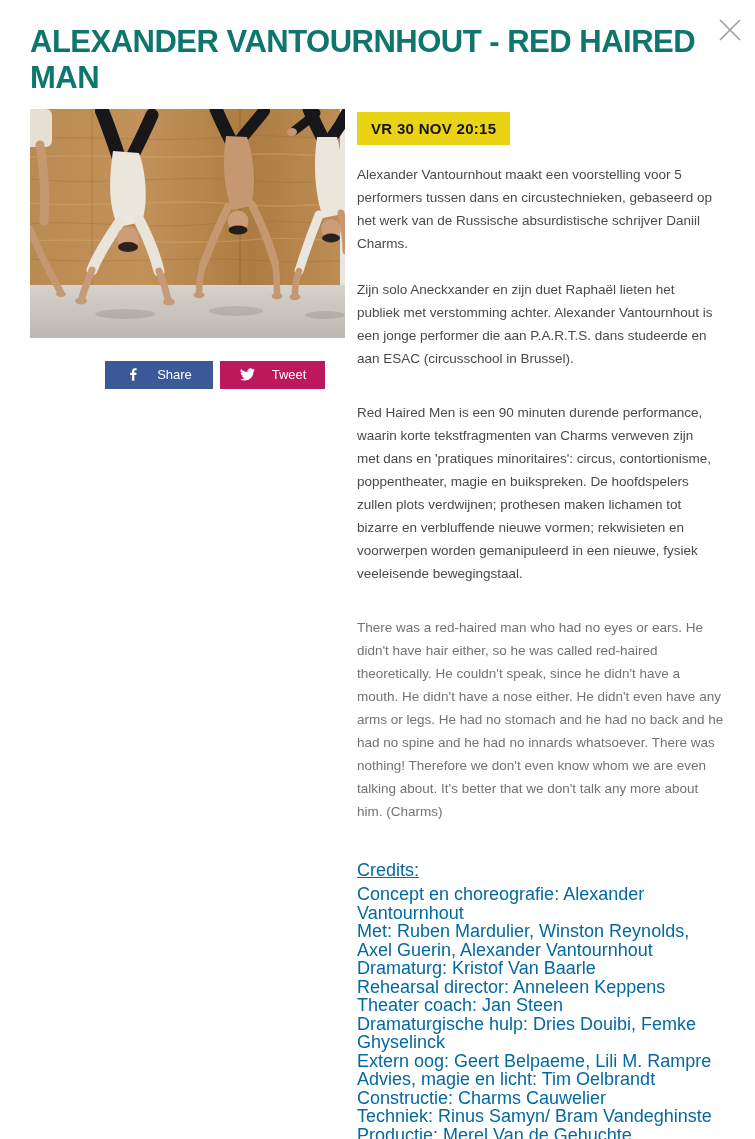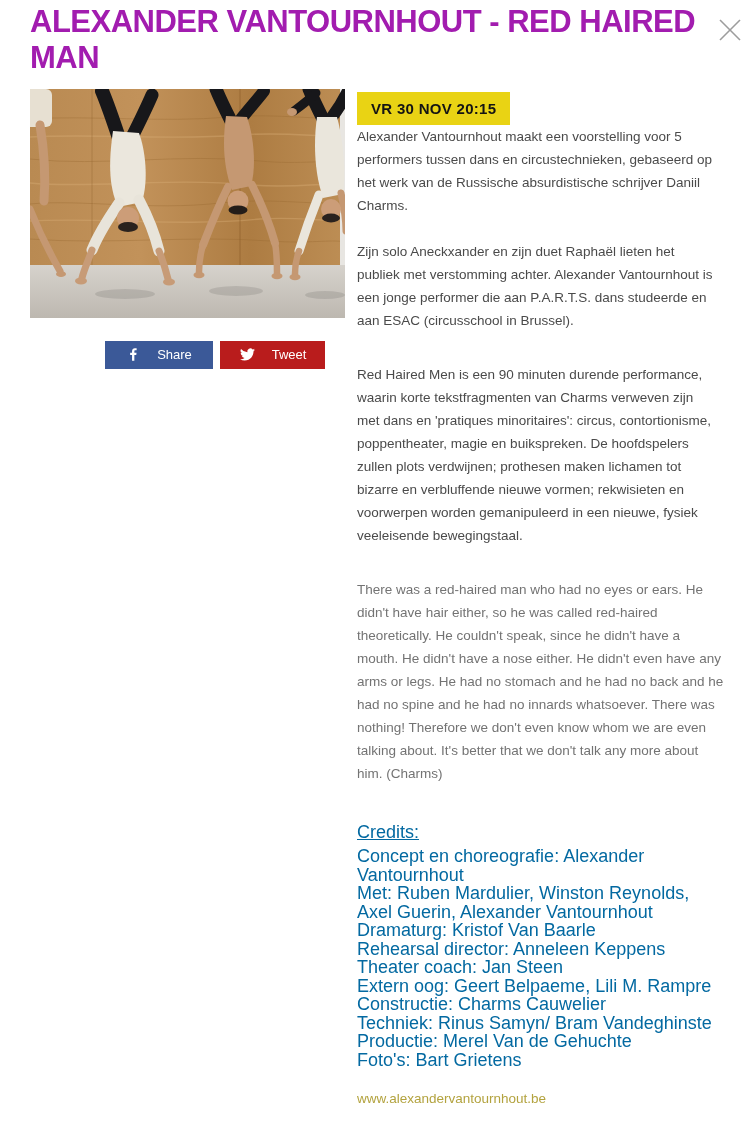--- a/index.html
+++ b/index.html
@@ -13,27 +13,27 @@
     overflow: hidden;
   }
   .close-btn {
     position: absolute;
     top: 16px; right: 11px;
     width: 28px; height: 28px;
     background: none; border: none; padding: 0;
     cursor: pointer;
   }
   .page-title {
-    margin: 4px 30px 12px 30px;
+    margin: 24px 30px 12px 30px;
     max-width: 690px;
     font-size: 31px;
     line-height: 1.17;
     font-weight: 800;
     letter-spacing: -0.5px;
-    color: #a21caf;
+    color: #0f766e;
   }
   .columns {
     display: flex;
     padding: 0 30px;
     gap: 32px;
     align-items: flex-start;
   }
   .left-col { width: 295px; flex: none; }
   .photo { display: block; width: 315px; height: 229px; }
   .share-row {
@@ -49,23 +49,23 @@
     gap: 16px;
     height: 28px;
     border: none;
     color: #ffffff;
     font-family: inherit;
     font-size: 13px;
     cursor: pointer;
     padding: 0 10px;
   }
   .btn-fb { background: #3b5998; width: 108px; }
-  .btn-tw { background: #b91c1c; width: 105px; }
+  .btn-tw { background: #be185d; width: 105px; }
   .right-col { flex: 1; min-width: 0; padding-top: 3px; padding-bottom: 16px; }
-  .badge-wrap { }
+  .badge-wrap { margin-bottom: 18px; }
   .date-badge {
     display: inline-block;
     background: #e9d314;
     color: #141414;
     font-weight: bold;
     font-size: 15px;
     letter-spacing: 0.3px;
     padding: 8px 14px;
   }
   .para {
@@ -228,21 +228,23 @@
 
       <p class="quote">There was a red-haired man who had no eyes or ears. He didn't have hair either, so he was called red-haired theoretically. He couldn't speak, since he didn't have a mouth. He didn't have a nose either. He didn't even have any arms or legs. He had no stomach and he had no back and he had no spine and he had no innards whatsoever. There was nothing! Therefore we don't even know whom we are even talking about. It's better that we don't talk any more about him. (Charms)</p>
 
       <div class="credits">
         <div class="credits-heading">Credits:</div>
         <div class="credit-line">Concept en choreografie: Alexander Vantournhout</div>
         <div class="credit-line">Met: Ruben Mardulier, Winston Reynolds, Axel Guerin, Alexander Vantournhout</div>
         <div class="credit-line">Dramaturg: Kristof Van Baarle</div>
         <div class="credit-line">Rehearsal director: Anneleen Keppens</div>
         <div class="credit-line">Theater coach: Jan Steen</div>
+        <div class="credit-line">Dramaturgische hulp: Dries Douibi, Femke Ghyselinck</div>
         <div class="credit-line">Extern oog: Geert Belpaeme, Lili M. Rampre</div>
+        <div class="credit-line">Advies, magie en licht: Tim Oelbrandt</div>
         <div class="credit-line">Constructie: Charms Cauwelier</div>
         <div class="credit-line">Techniek: Rinus Samyn/ Bram Vandeghinste</div>
         <div class="credit-line">Productie: Merel Van de Gehuchte</div>
         <div class="credit-line">Foto's: Bart Grietens</div>
       </div>
 
       <a class="website-link" href="#">www.alexandervantournhout.be</a>
 
       
 

